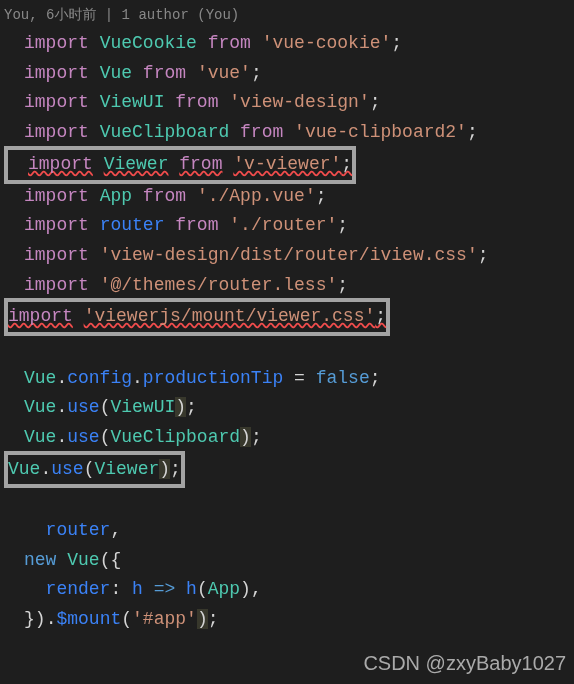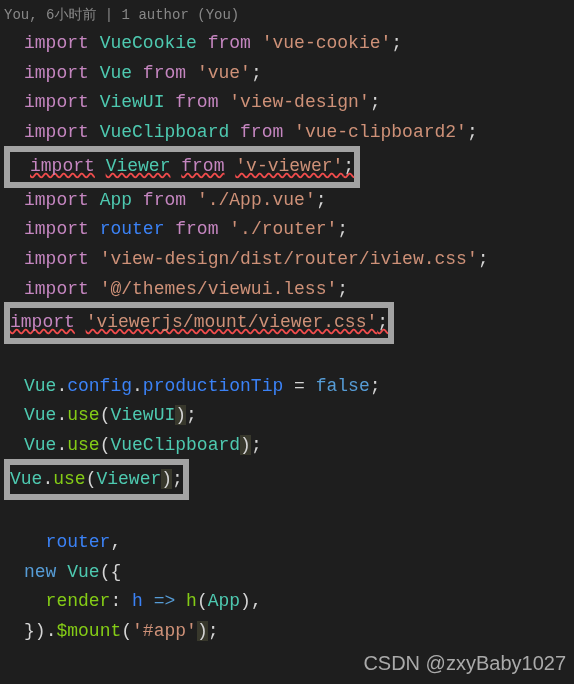--- a/index.html
+++ b/index.html
@@ -32,30 +32,30 @@
       position: relative;
     }
     .indent { display: inline-block; width: 20px; }
     .kw-import { color: #c586c0; }
     .kw-from { color: #c586c0; }
     .kw-new { color: #569cd6; }
     .ident { color: #3b82f6; }
     .type { color: #4ec9b0; }
     .str { color: #ce9178; }
     .punc { color: #d4d4d4; }
-    .func { color: #84cc16; }
+    .func { color: #3b82f6; }
     .const { color: #569cd6; }
     .paren-hl { background: rgba(120,120,80,0.3); }
     .wavy {
       text-decoration: underline wavy #f14c4c;
       text-decoration-skip-ink: none;
     }
     .boxed {
       display: inline-block;
-      border: 6px solid #a3a3a3;
+      border: 4px solid #a3a3a3;
       margin-top: -2px;
       margin-bottom: -2px;
     }
     .watermark {
       position: absolute;
       right: 8px;
       bottom: 4px;
       color: #aaa;
       font-size: 20px;
       font-family: -apple-system, BlinkMacSystemFont, 'Segoe UI', sans-serif;
@@ -77,21 +77,21 @@
     <span class="line"><span class="indent"></span><span class="kw-import">import</span> <span class="type">VueClipboard</span> <span class="kw-from">from</span> <span class="str">'vue-clipboard2'</span><span class="punc">;</span></span>
 
     <span class="line"><span class="boxed"><span class="indent"></span><span class="kw-import wavy">import</span> <span class="type wavy">Viewer</span> <span class="kw-from wavy">from</span> <span class="str wavy">'v-viewer'</span><span class="punc wavy">;</span></span></span>
 
     <span class="line"><span class="indent"></span><span class="kw-import">import</span> <span class="type">App</span> <span class="kw-from">from</span> <span class="str">'./App.vue'</span><span class="punc">;</span></span>
 
     <span class="line"><span class="indent"></span><span class="kw-import">import</span> <span class="ident">router</span> <span class="kw-from">from</span> <span class="str">'./router'</span><span class="punc">;</span></span>
 
     <span class="line"><span class="indent"></span><span class="kw-import">import</span> <span class="str">'view-design/dist/router/iview.css'</span><span class="punc">;</span></span>
 
-    <span class="line"><span class="indent"></span><span class="kw-import">import</span> <span class="str">'@/themes/viewui.less'</span><span class="punc">;</span></span>
+    <span class="line"><span class="indent"></span><span class="kw-import">import</span> <span class="str">'@/themes/router.less'</span><span class="punc">;</span></span>
 
     <span class="line"><span class="boxed"><span class="kw-import wavy">import</span> <span class="str wavy">'viewerjs/mount/viewer.css'</span><span class="punc wavy">;</span></span></span>
 
     <span class="line">&nbsp;</span>
 
     <span class="line"><span class="indent"></span><span class="type">Vue</span><span class="punc">.</span><span class="ident">config</span><span class="punc">.</span><span class="ident">productionTip</span><span class="punc"> = </span><span class="const">false</span><span class="punc">;</span></span>
 
     <span class="line"><span class="indent"></span><span class="type">Vue</span><span class="punc">.</span><span class="func">use</span><span class="punc">(</span><span class="type">ViewUI</span><span class="punc paren-hl">)</span><span class="punc">;</span></span>
 
 

